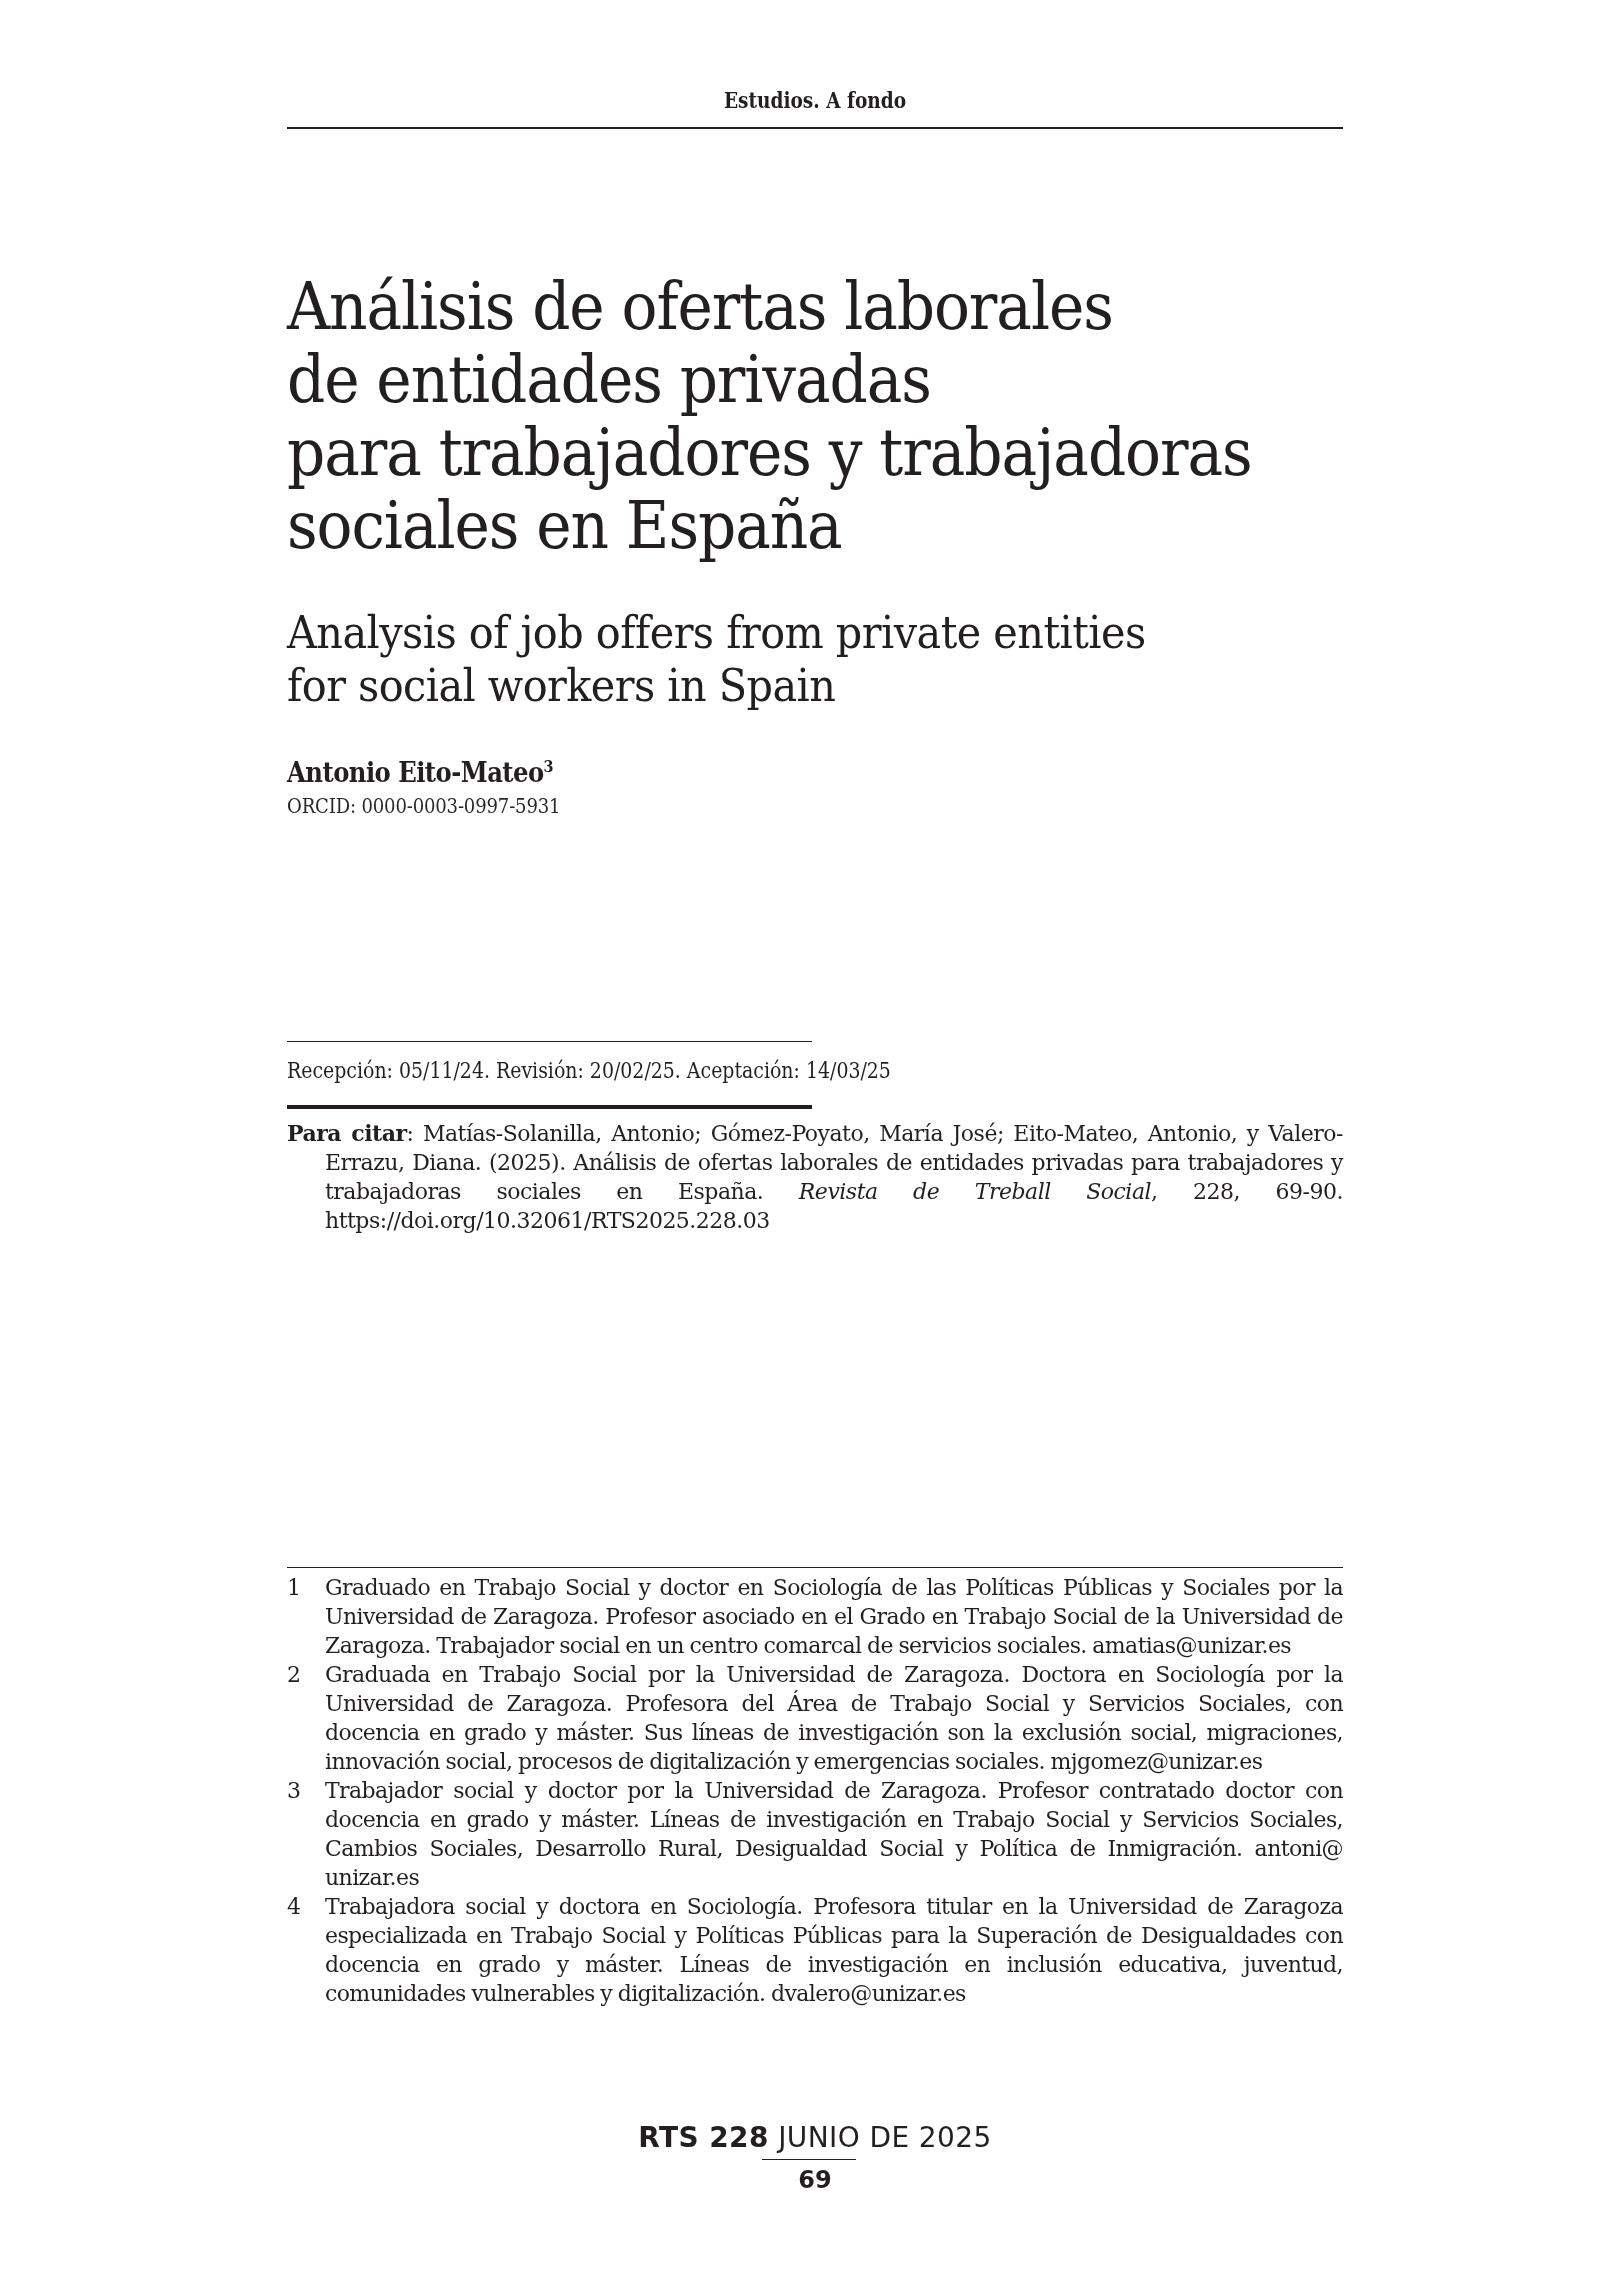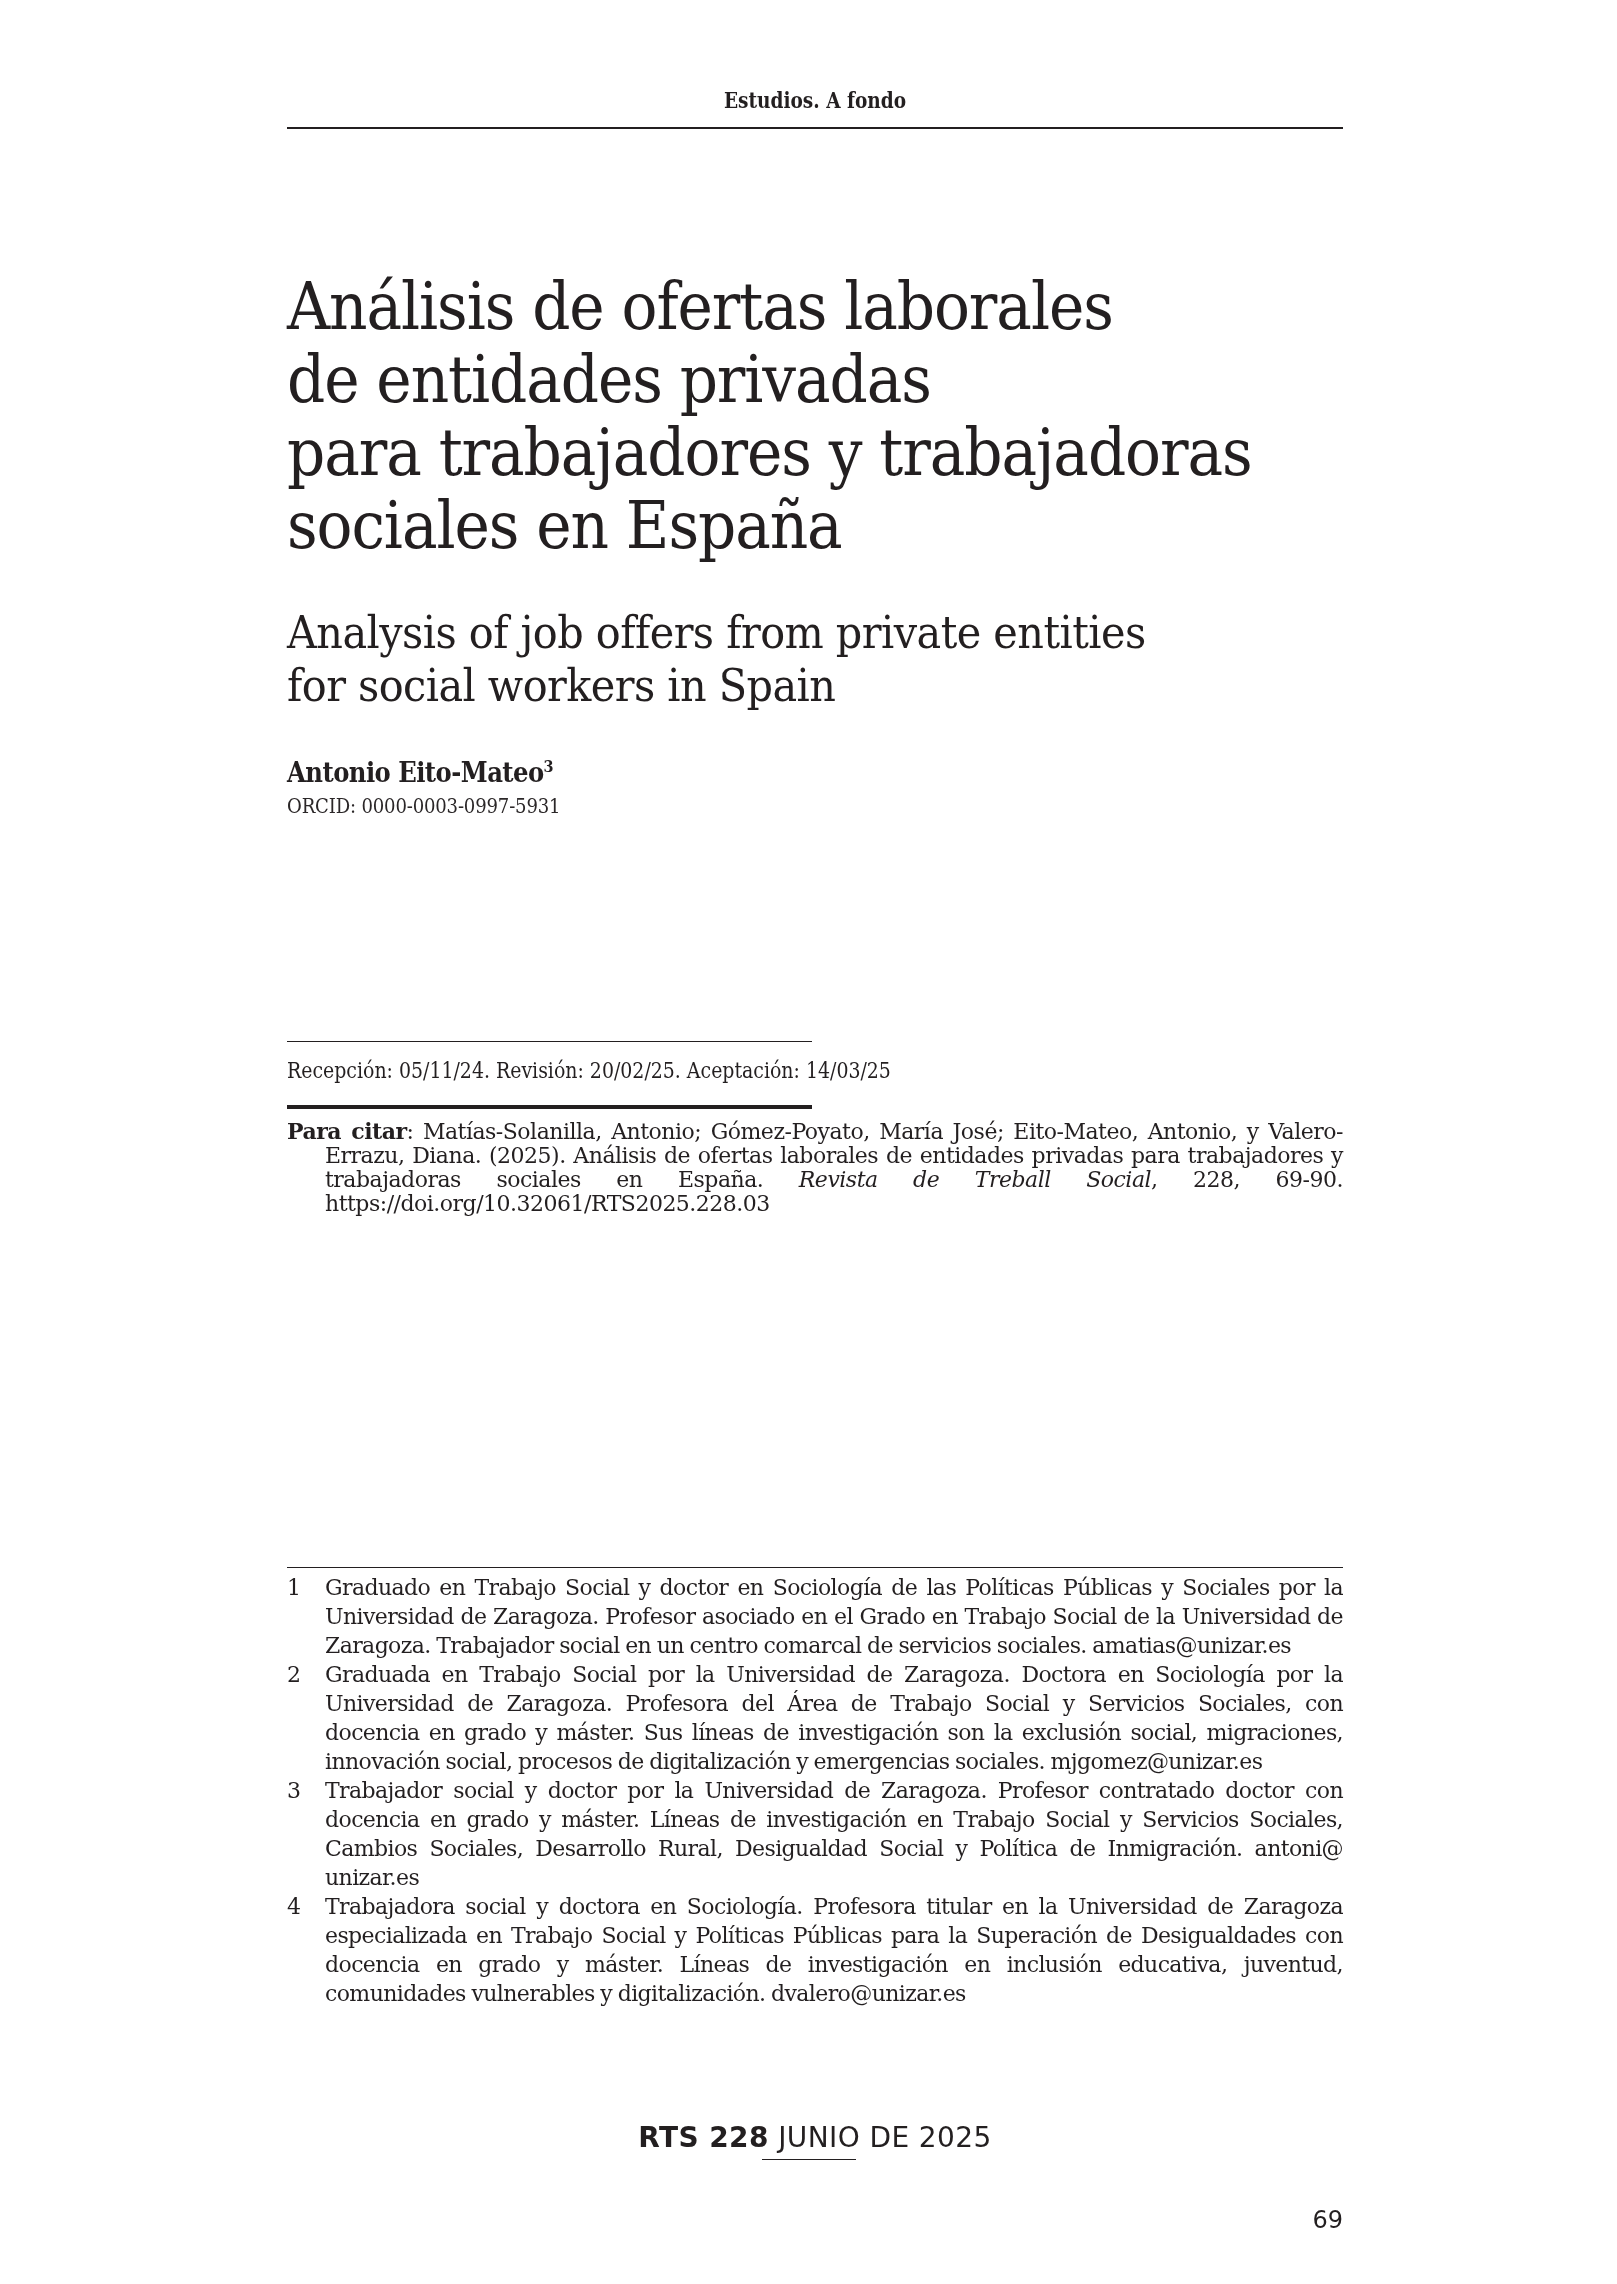--- a/index.html
+++ b/index.html
@@ -15,33 +15,33 @@
   .authors { position: absolute; left: 287px; top: 756px; width: 725px; }
   .author { display: block; }
   .author-name { display: block; font-family: "DejaVu Serif", serif; font-weight: bold; font-size: 27px; line-height: 34px; letter-spacing: -0.6px; transform: scaleX(0.9); transform-origin: left top; white-space: nowrap; }
   .author-name sup { font-size: 16px; vertical-align: super; line-height: 0; }
   .orcid { display: block; font-family: "DejaVu Serif", serif; font-size: 21px; line-height: 32px; letter-spacing: -0.2px; transform: scaleX(0.86); transform-origin: left top; white-space: nowrap; color: #2b2728; }
 
   .rule-thin { position: absolute; left: 287px; top: 1041px; width: 525px; border-top: 1.6px solid #231f20; }
   .dates { position: absolute; left: 287px; top: 1056px; font-family: "DejaVu Serif", serif; font-size: 22px; line-height: 29px; transform: scaleX(0.86); transform-origin: left top; white-space: nowrap; }
   .rule-thick { position: absolute; left: 287px; top: 1105px; width: 525px; border-top: 4px solid #231f20; }
 
-  .cite { position: absolute; left: 287px; top: 1119px; width: 1056px; font-family: "DejaVu Serif", serif; font-size: 22px; line-height: 24px; text-align: justify; padding-left: 38px; text-indent: -38px; box-sizing: border-box; letter-spacing: -0.5px; word-spacing: -0.8px; }
+  .cite { position: absolute; left: 287px; top: 1119px; width: 1056px; font-family: "DejaVu Serif", serif; font-size: 22px; line-height: 29px; text-align: justify; padding-left: 38px; text-indent: -38px; box-sizing: border-box; letter-spacing: -0.5px; word-spacing: -0.8px; }
   .cite b { font-weight: bold; }
   .cite i { font-style: italic; }
 
   .fn-rule { position: absolute; left: 287px; top: 1567px; width: 1056px; border-top: 1.6px solid #231f20; }
   .footnotes { position: absolute; left: 287px; top: 1573px; width: 1056px; }
   .fn { position: relative; padding-left: 38px; font-family: "DejaVu Serif", serif; font-size: 22px; line-height: 29px; text-align: justify; letter-spacing: -0.6px; word-spacing: -0.8px; }
   .fn-num { position: absolute; left: 0; top: 0; }
 
   .footer-journal { position: absolute; left: 287px; width: 1056px; top: 2121px; text-align: center; font-family: "DejaVu Sans", sans-serif; font-size: 28px; letter-spacing: 0.4px; }
   .footer-journal b { font-weight: bold; }
   .footer-rule { position: absolute; left: 762px; top: 2159px; width: 94px; border-top: 1.6px solid #231f20; }
-  .page-number { position: absolute; left: 287px; width: 1056px; top: 2166px; text-align: right; font-family: "DejaVu Sans", sans-serif; font-weight: normal; font-size: 24px; margin-top: 40px; }
+  .page-number { position: absolute; left: 287px; width: 1056px; top: 2166px; text-align: center; font-family: "DejaVu Sans", sans-serif; font-weight: bold; font-size: 24px; }
 </style>
 </head>
 <body>
 
 <div class="page">
 
   <div class="running-head">Estudios. A fondo</div>
   <div class="head-rule"></div>
 
   <h1 class="title-es" style="margin:0;">

